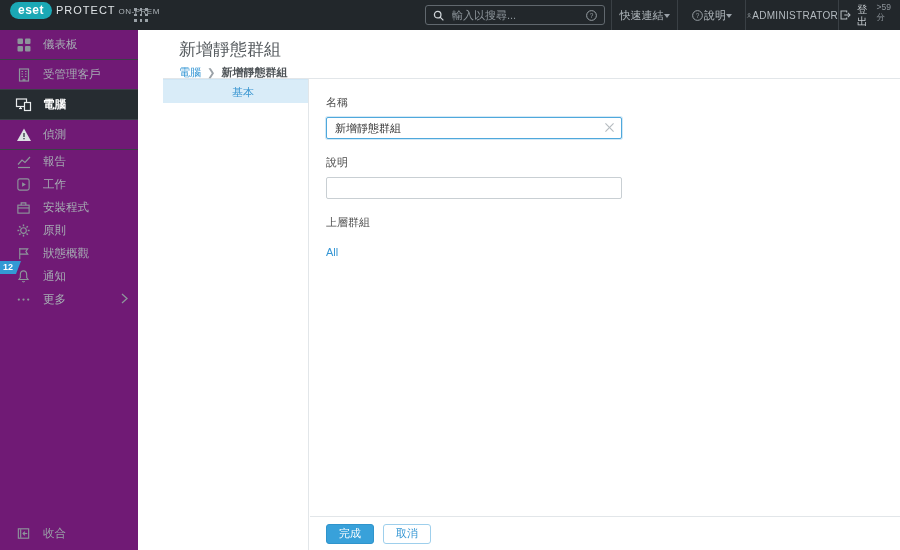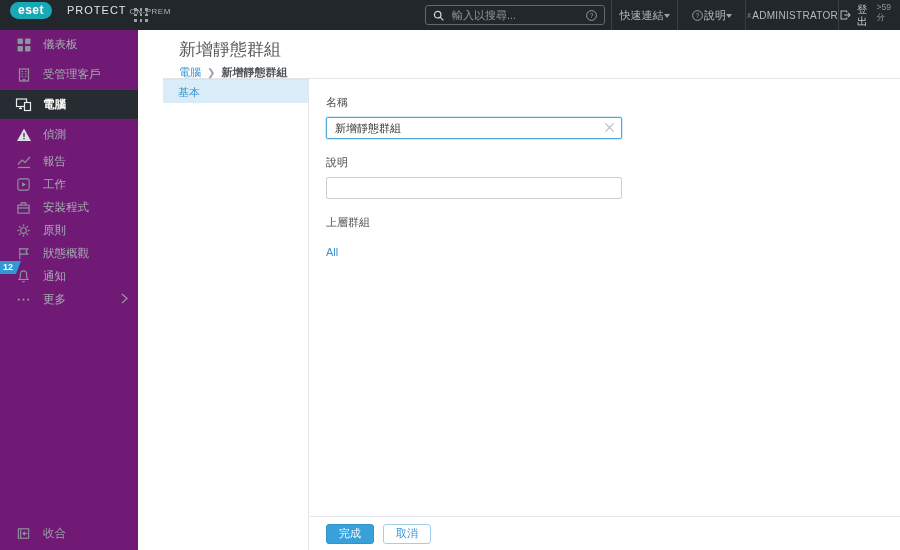--- a/index.html
+++ b/index.html
@@ -1,21 +1,21 @@
 <!DOCTYPE html>
 <html><head>
 <meta charset="utf-8">
 <style>
   html,body{margin:0;padding:0;width:900px;height:550px;overflow:hidden;
     font-family:"Liberation Sans","DejaVu Sans",sans-serif;background:#fff;position:relative;}
   *{box-sizing:border-box;}
 
   
   .topbar{position:absolute;top:0;left:0;width:900px;height:30px;background:#22272b;}
-  .logo-area{position:absolute;left:10px;top:0;height:20px;display:flex;align-items:center;gap:15px;}
+  .logo-area{position:absolute;left:10px;top:0;height:20px;display:flex;align-items:center;gap:4px;}
   .eset-badge{background:#1ba8b5;color:#fff;font-weight:bold;font-size:12px;letter-spacing:.5px;
     padding:1px 8px 2px;border-radius:9px;}
   .product{color:#dfe3e6;font-size:11px;letter-spacing:1px;}
   .product .edition{font-size:8px;color:#aeb5ba;letter-spacing:.5px;margin-left:3px;}
   .grid-icon{position:absolute;left:134px;top:8px;width:14px;height:14px;display:grid;
     grid-template-columns:repeat(3,1fr);gap:2.5px;}
   .grid-icon span{width:2.5px;height:2.5px;background:#9aa1a7;}
   .search{position:absolute;left:425px;top:5px;width:180px;height:20px;border:1px solid #61686e;
     border-radius:3px;display:flex;align-items:center;padding:0 6px;gap:5px;}
   .search input{flex:1;background:transparent;border:none;outline:none;color:#cfd4d8;font-size:11px;
@@ -55,21 +55,21 @@
   
   .content{position:absolute;left:163px;top:30px;width:737px;height:520px;background:#fff;}
   .c-header{height:49px;padding:8px 0 0 16px;border-bottom:1px solid #e2e6e9;}
   .c-title{font-size:17px;color:#565b5f;}
   .crumbs{margin-top:4px;font-size:11px;display:flex;align-items:center;gap:6px;}
   .crumb-link{color:#3596d4;cursor:pointer;}
   .crumb-sep{color:#9aa1a7;font-size:10px;}
   .crumb-cur{color:#4d5256;font-weight:bold;}
   .tabcol{position:absolute;left:0;top:49px;width:146px;bottom:0;border-right:1px solid #e2e6e9;}
   .tab-basic{height:24px;line-height:24px;background:#d9ecf8;color:#3b97d1;font-size:11px;
-    padding-left:15px;border-top:1px solid #cfe6f5;cursor:pointer;}
+    padding-left:15px;border-top:1px solid #cfe6f5;cursor:pointer;text-align:center;}
   .formpanel{position:absolute;left:147px;top:49px;right:0;bottom:0;}
   .fields{padding:16px;}
   .f-label{font-size:11px;color:#4d4d4d;margin-bottom:7px;}
   .inp-wrap{position:relative;width:296px;height:22px;margin-bottom:16px;}
   .inp{width:296px;height:22px;border:1px solid #c9cfd3;border-radius:2px;font-size:11px;
     font-family:inherit;color:#333;padding:0 22px 0 8px;outline:none;}
   .inp.focused{border-color:#4fa8dc;box-shadow:0 0 0 1px rgba(79,168,220,.25);}
   .clear-x{position:absolute;right:6px;top:4px;width:13px;height:13px;color:#b5bbc0;cursor:pointer;}
   .parent-label{margin-top:10px;}
   .parent-link{font-size:11px;color:#3596d4;margin-top:9px;cursor:pointer;display:inline-block;}

